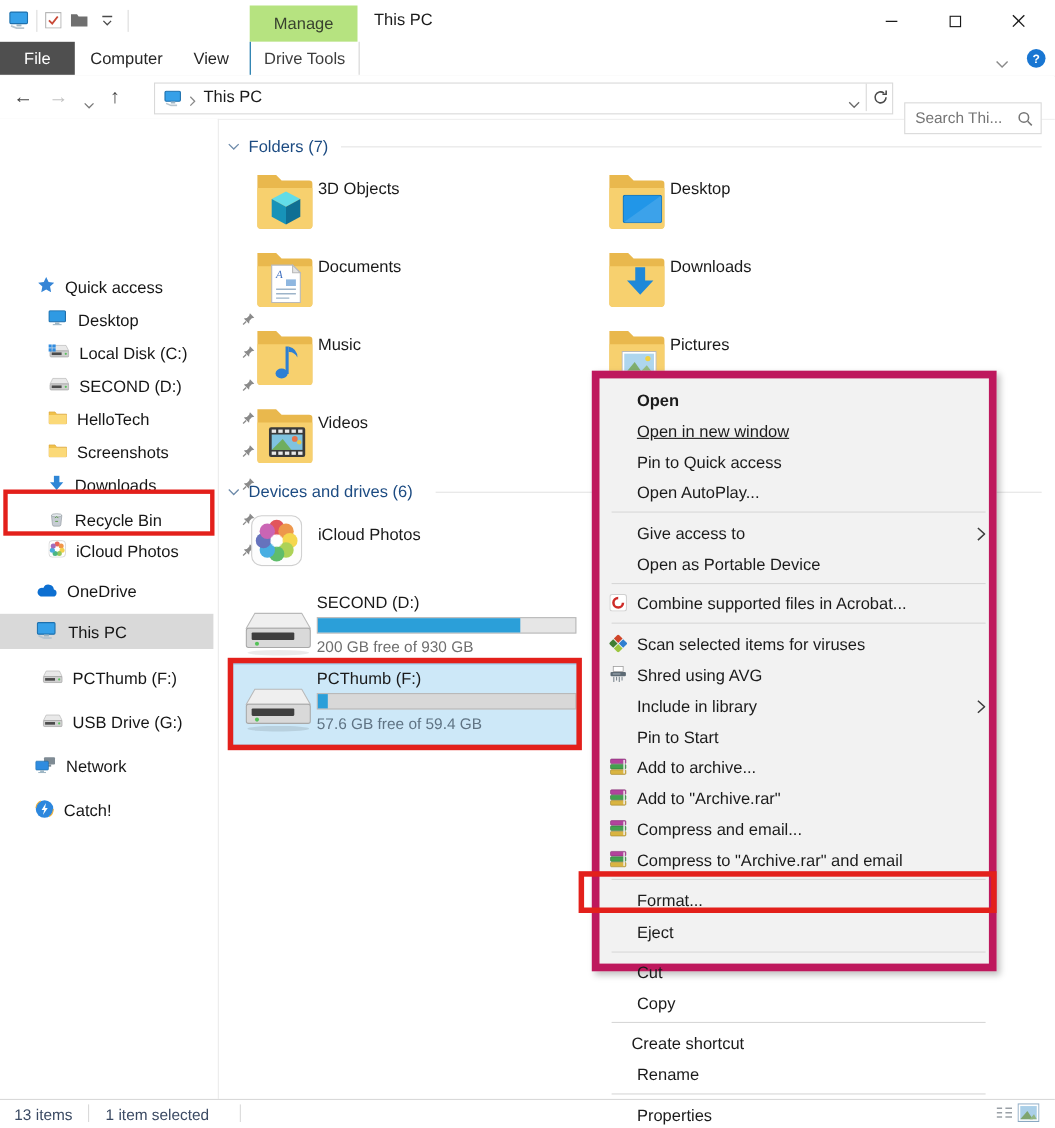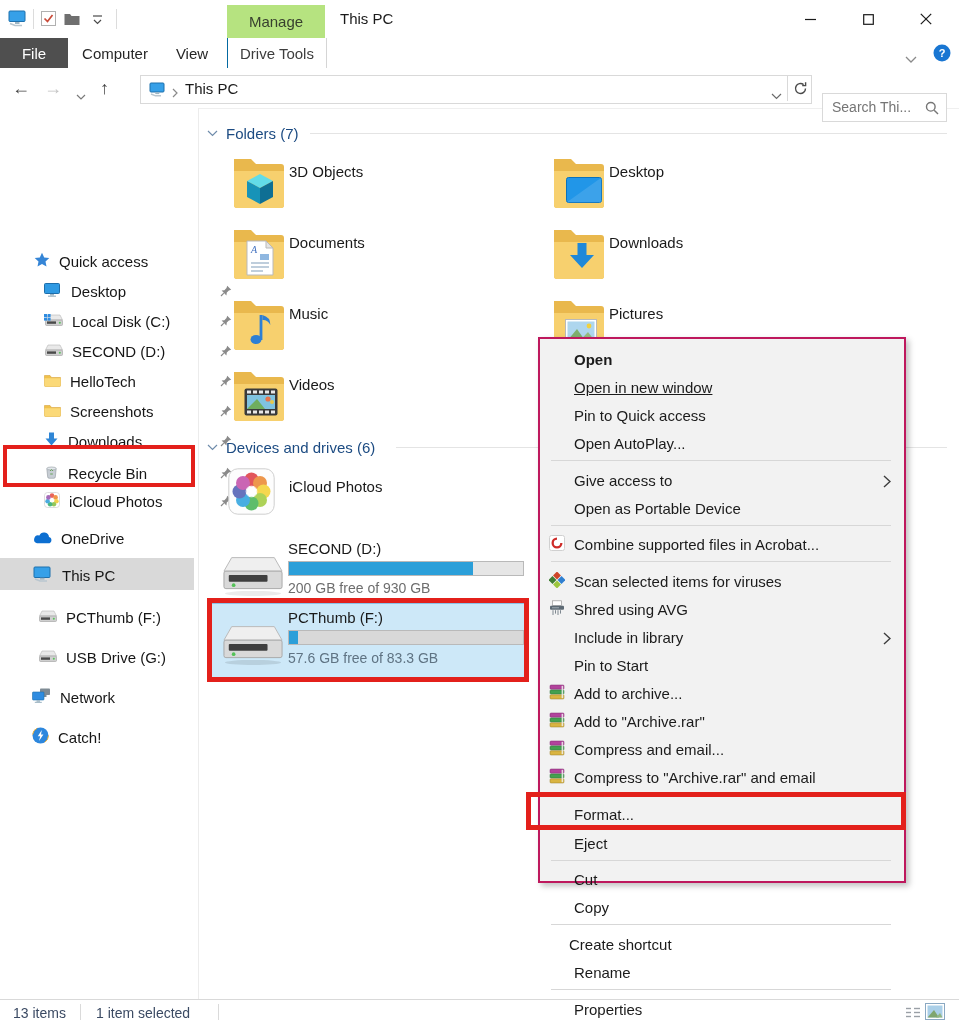--- a/index.html
+++ b/index.html
@@ -39,21 +39,21 @@
   .ftile{position:absolute;width:292px;height:66px;}
   .ftile .lbl{position:absolute;left:57px;top:8px;font-size:15px;color:#1a1a1a;}
   .ovl{position:absolute;}
   .dname{position:absolute;font-size:15px;color:#1a1a1a;}
   .dcap{position:absolute;font-size:14px;color:#6e6e6e;}
   .track{position:absolute;width:234px;height:13px;border:1px solid #b9b9b9;background:#e6e6e6;}
   .fill{height:100%;background:#2b9fd9;}
   .drive-sel{position:absolute;left:211px;top:603px;width:316px;height:75px;background:#cde8f8;border:1px solid #8ac2e8;box-sizing:border-box;}
   
   .cmenu{position:absolute;left:538px;top:337px;width:368px;height:546px;background:#f2f2f2;
-    border:2px solid #be185d;box-sizing:border-box;box-shadow:3px 3px 6px rgba(0,0,0,.25);z-index:5;}
+    border:7px solid #be185d;box-sizing:border-box;box-shadow:3px 3px 6px rgba(0,0,0,.25);z-index:5;}
   .mi{position:absolute;left:1px;width:364px;height:28px;display:flex;align-items:center;padding-left:33px;
     box-sizing:border-box;font-size:15px;color:#1b1b1b;white-space:nowrap;}
   .mi .ic{position:absolute;left:8px;top:5px;width:17px;height:17px;}
   .sub{position:absolute;right:14px;top:8px;}
   .msep{position:absolute;left:11px;width:340px;height:1px;background:#d7d7d7;}
   
   .statusbar{position:absolute;left:0;top:999px;width:959px;height:26px;background:#fff;border-top:1px solid #d9d9d9;box-sizing:border-box;z-index:2;}
   .stxt{position:absolute;top:5px;font-size:14px;color:#3b4a63;}
   .ssep{position:absolute;top:4px;width:1px;height:16px;background:#dadada;}
   .viewbtn{position:absolute;top:3px;z-index:6;}
@@ -539,21 +539,21 @@
       <path d="M10 2 h44 l8 14 H2 Z" fill="#efefef" stroke="#b9b9b9"></path>
       <rect x="2" y="16" width="60" height="18" rx="2" fill="#d9d9d9" stroke="#a8a8a8"></rect>
       <rect x="7" y="20" width="40" height="7" rx="1" fill="#3f3f3f"></rect>
       <circle cx="12" cy="30.5" r="1.9" fill="#54c258"></circle>
     </svg>
 </div>
 <div class="dname" style="left:288px;top:609px;z-index:1;">PCThumb (F:)</div>
 <div class="track" style="left:288px;top:630px;z-index:1;background:#d8d8d8;">
   <div class="fill" style="width: 4%;"></div>
 </div>
-<div class="dcap" style="left:288px;top:650px;z-index:1;color:#5f7383;">57.6 GB free of 83.3 GB</div>
+<div class="dcap" style="left:288px;top:650px;z-index:1;color:#5f7383;">57.6 GB free of 59.4 GB</div>
 
 <div class="cmenu">
   <div class="mi" style="top:6px;font-weight:bold;">
       <span>Open</span>
     </div>
   <div class="mi" style="top:34px;text-decoration:underline;">
       <span>Open in new window</span>
     </div>
   <div class="mi" style="top:62px;">
       <span>Pin to Quick access</span>

